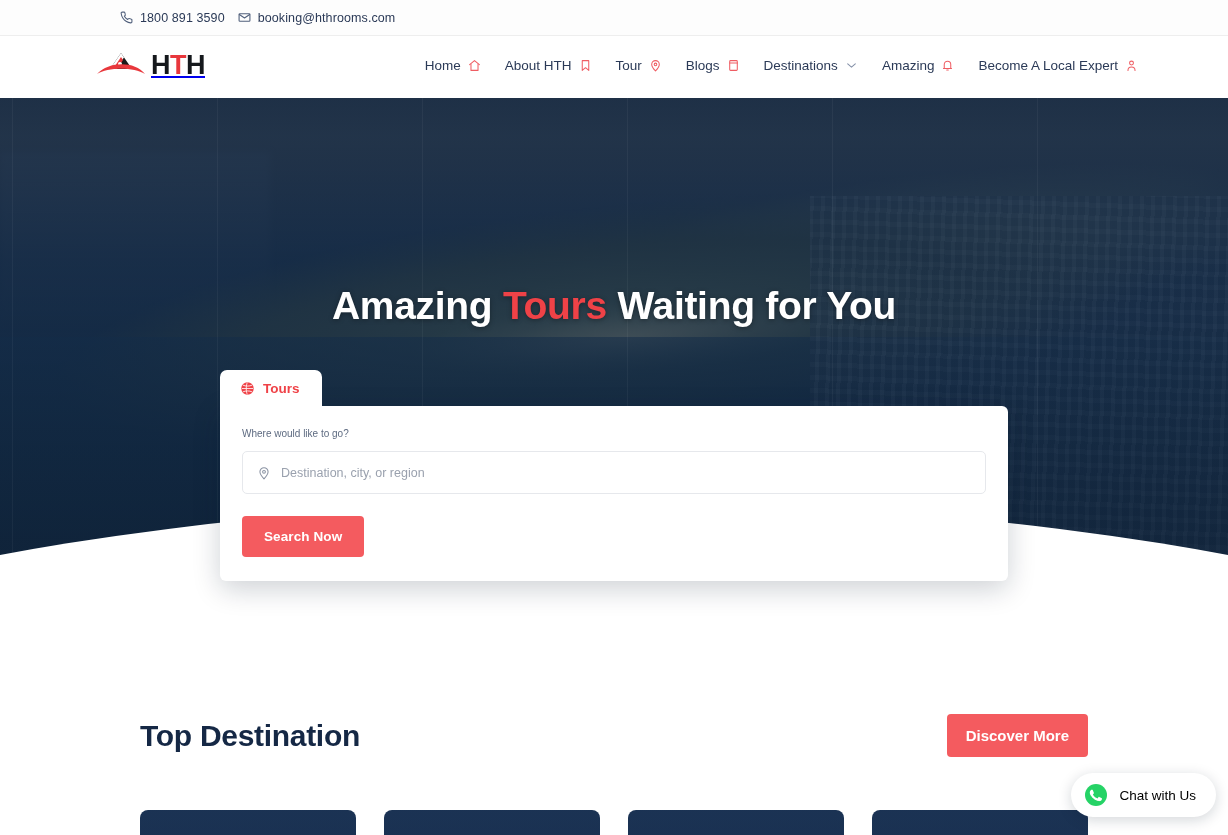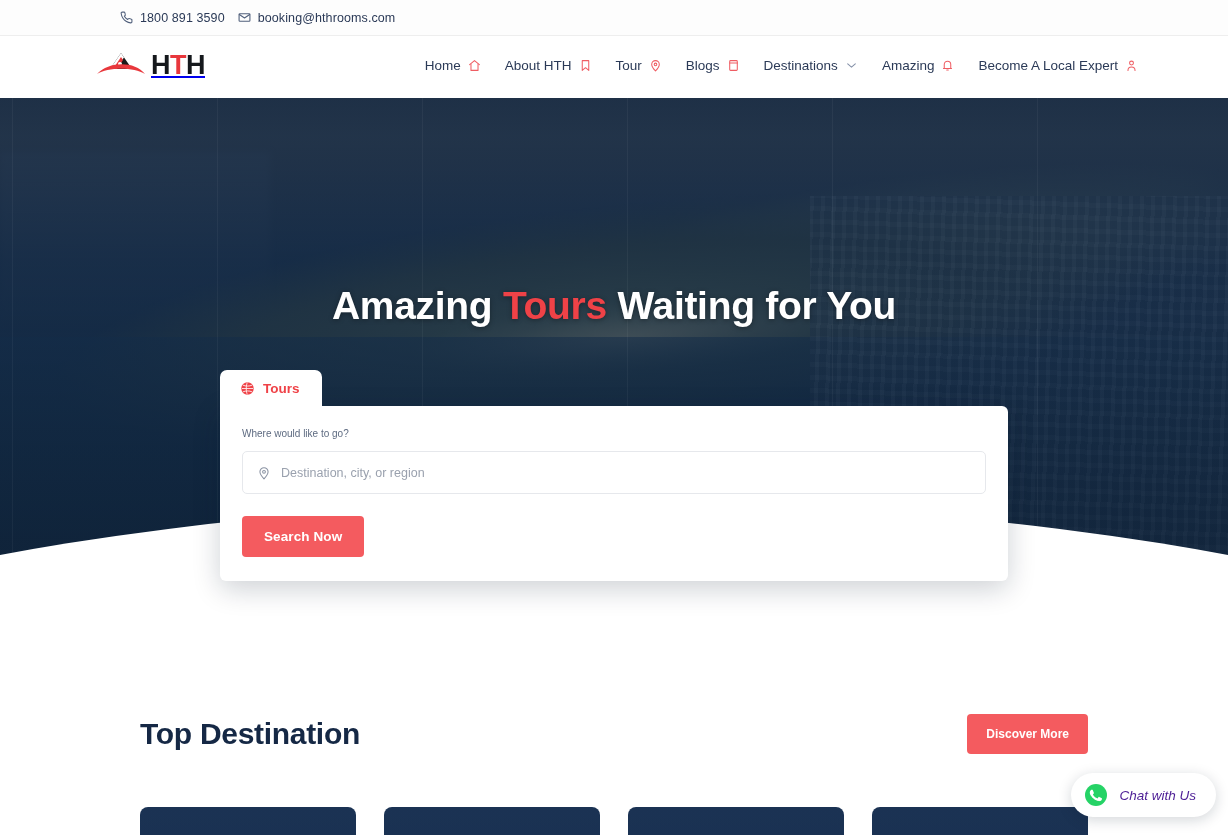--- a/index.html
+++ b/index.html
@@ -206,21 +206,21 @@
   .section-head {
     display: flex; align-items: center; justify-content: space-between;
     padding-top: 72px;
   }
   .section-title {
     font-size: 30px; font-weight: 700; color: #152845; letter-spacing: -.3px;
   }
   .btn-discover {
     background: #f45b5f; color: #fff; border: none; border-radius: 4px;
     font-family: "Liberation Sans", sans-serif;
-    font-size: 12px; font-weight: 700;
+    font-size: 15px; font-weight: 700;
     padding: 13px 19px; cursor: pointer;
   }
   .cards {
     display: grid;
     grid-template-columns: repeat(4, 1fr);
     gap: 28px;
     margin-top: 53px;
   }
   .card {
     height: 190px;
@@ -251,21 +251,21 @@
     right: 12px; bottom: 18px;
     display: flex; align-items: center; gap: 11px;
     background: #ffffff;
     border-radius: 999px;
     padding: 10px 20px 10px 13px;
     box-shadow: 0 3px 14px rgba(10,25,45,.18);
     cursor: pointer;
     z-index: 90;
   }
   .chat-widget .wa { width: 24px; height: 24px; display: block; }
-  .chat-widget .chat-label { font-size: 13.5px; color: #4c1d95; font-style: italic; }
+  .chat-widget .chat-label { font-size: 13.5px; color: #000000; }
 </style>
 </head>
 <body>
 
 <div class="topbar">
   <div class="topbar-item">
     <span class="ico">
       <svg viewBox="0 0 24 24" fill="none" stroke="currentColor" stroke-width="2" stroke-linecap="round" stroke-linejoin="round">
         <path d="M22 16.92v3a2 2 0 0 1-2.18 2 19.79 19.79 0 0 1-8.63-3.07 19.5 19.5 0 0 1-6-6A19.79 19.79 0 0 1 2.12 4.18 2 2 0 0 1 4.11 2h3a2 2 0 0 1 2 1.72c.12.9.33 1.78.62 2.62a2 2 0 0 1-.45 2.11L8.09 9.64a16 16 0 0 0 6 6l1.19-1.19a2 2 0 0 1 2.11-.45c.84.29 1.72.5 2.62.62A2 2 0 0 1 22 16.92z"></path>
       </svg>

